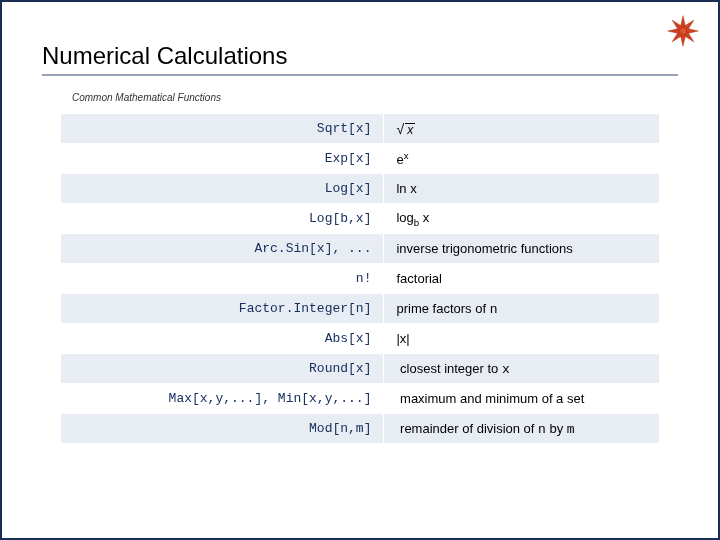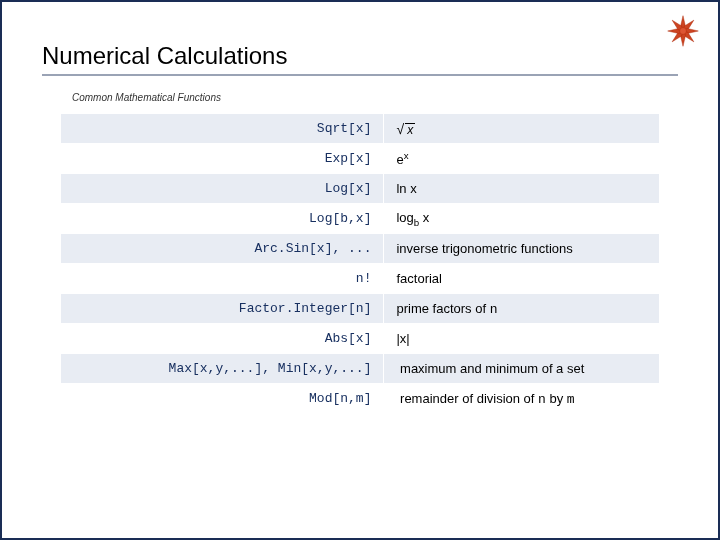--- a/index.html
+++ b/index.html
@@ -119,20 +119,24 @@
         </tr>
         <tr>
           <td class="left">Factor.Integer[n]</td>
           <td class="right">prime factors of <span class="mono">n</span></td>
         </tr>
         <tr>
           <td class="left">Abs[x]</td>
           <td class="right">|x|</td>
         </tr>
         <tr>
+          <td class="left">Round[x]</td>
+          <td class="right">&nbsp;closest integer to <span class="mono">x</span></td>
+        </tr>
+        <tr>
           <td class="left">Max[x,y,...], Min[x,y,...]</td>
           <td class="right">&nbsp;maximum and minimum of a set</td>
         </tr>
         <tr>
           <td class="left">Mod[n,m]</td>
           <td class="right">&nbsp;remainder of division of <span class="mono">n</span> by <span class="mono">m</span></td>
         </tr>
       </tbody>
   </table>
 

